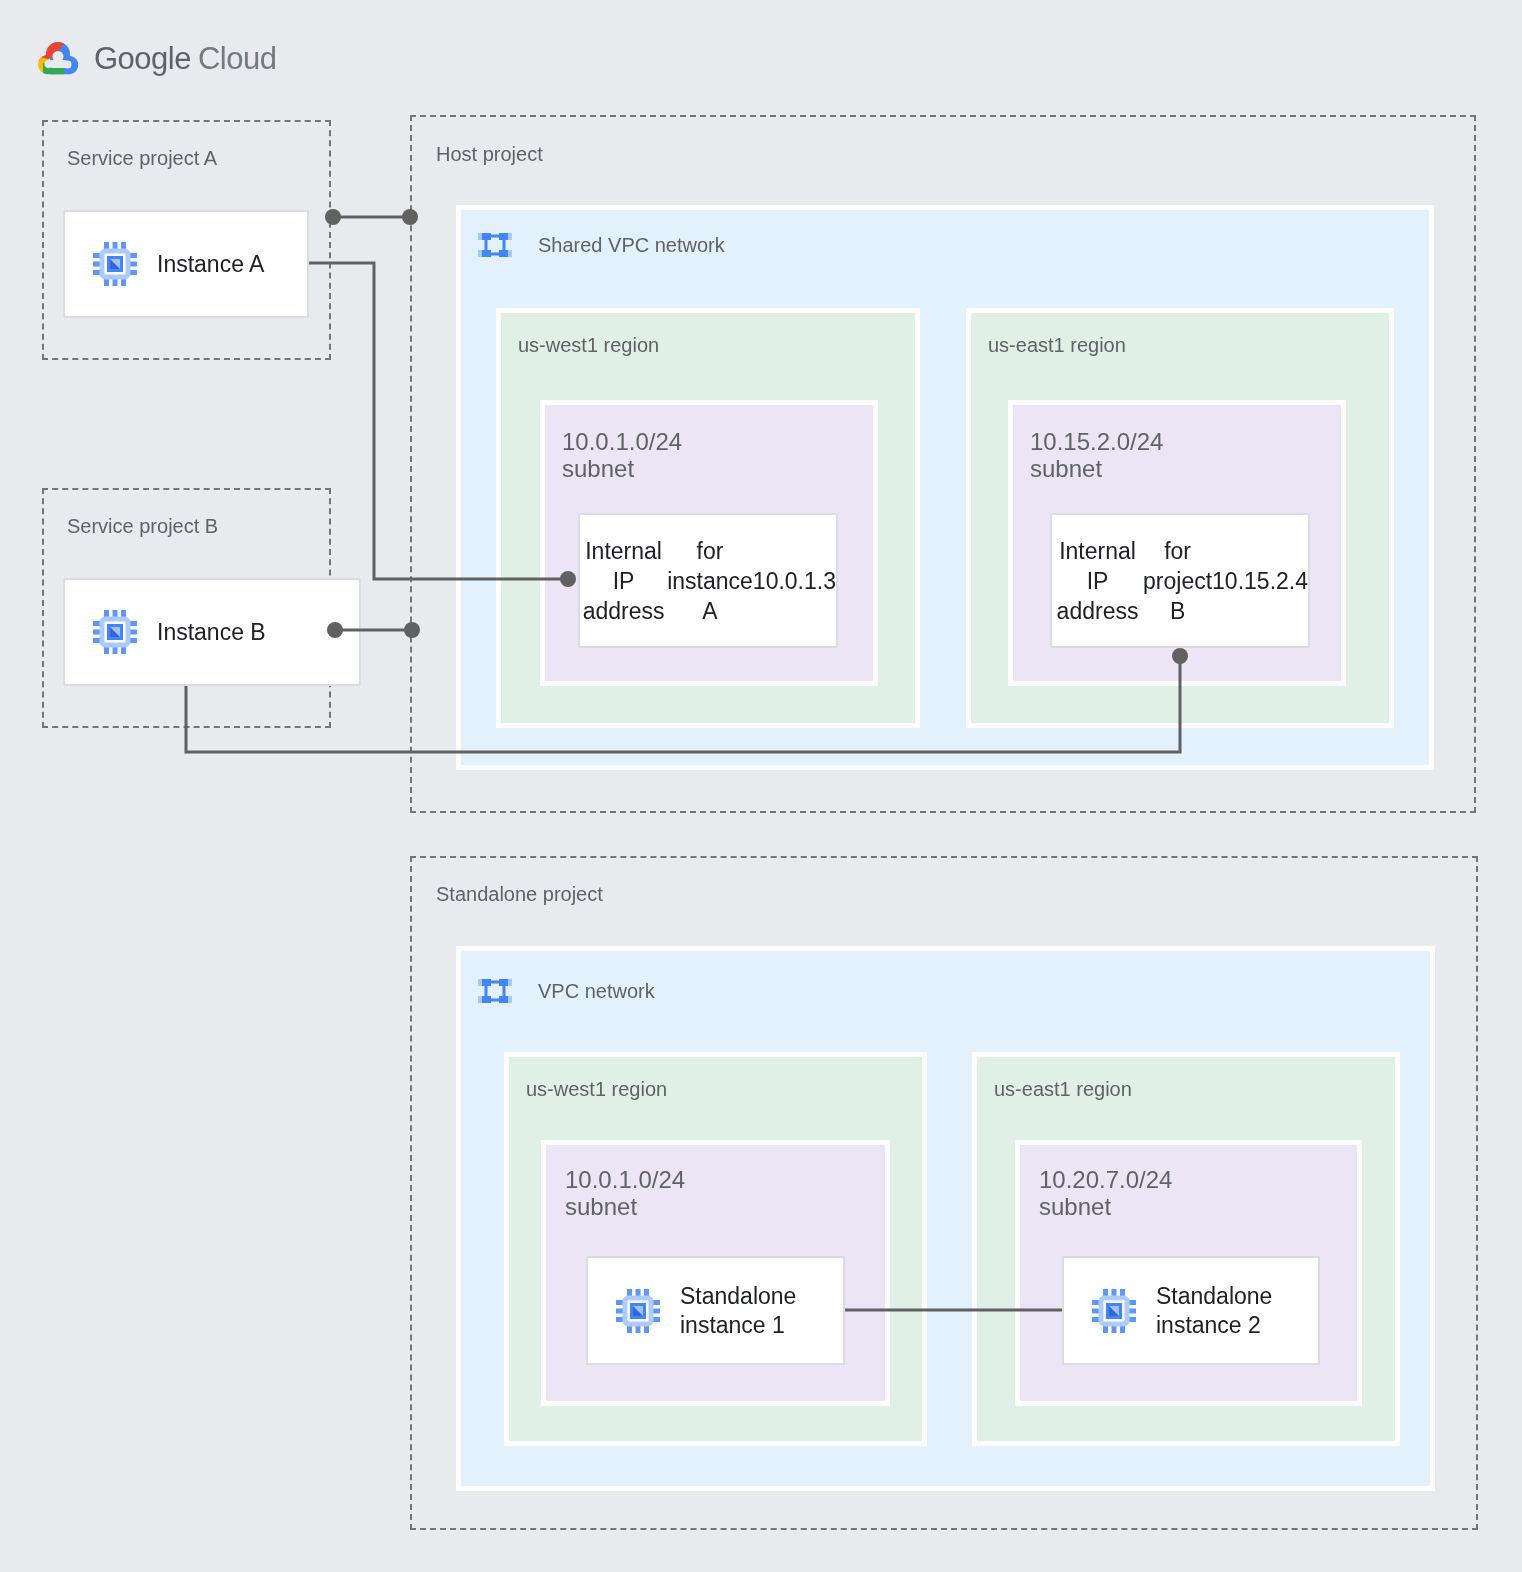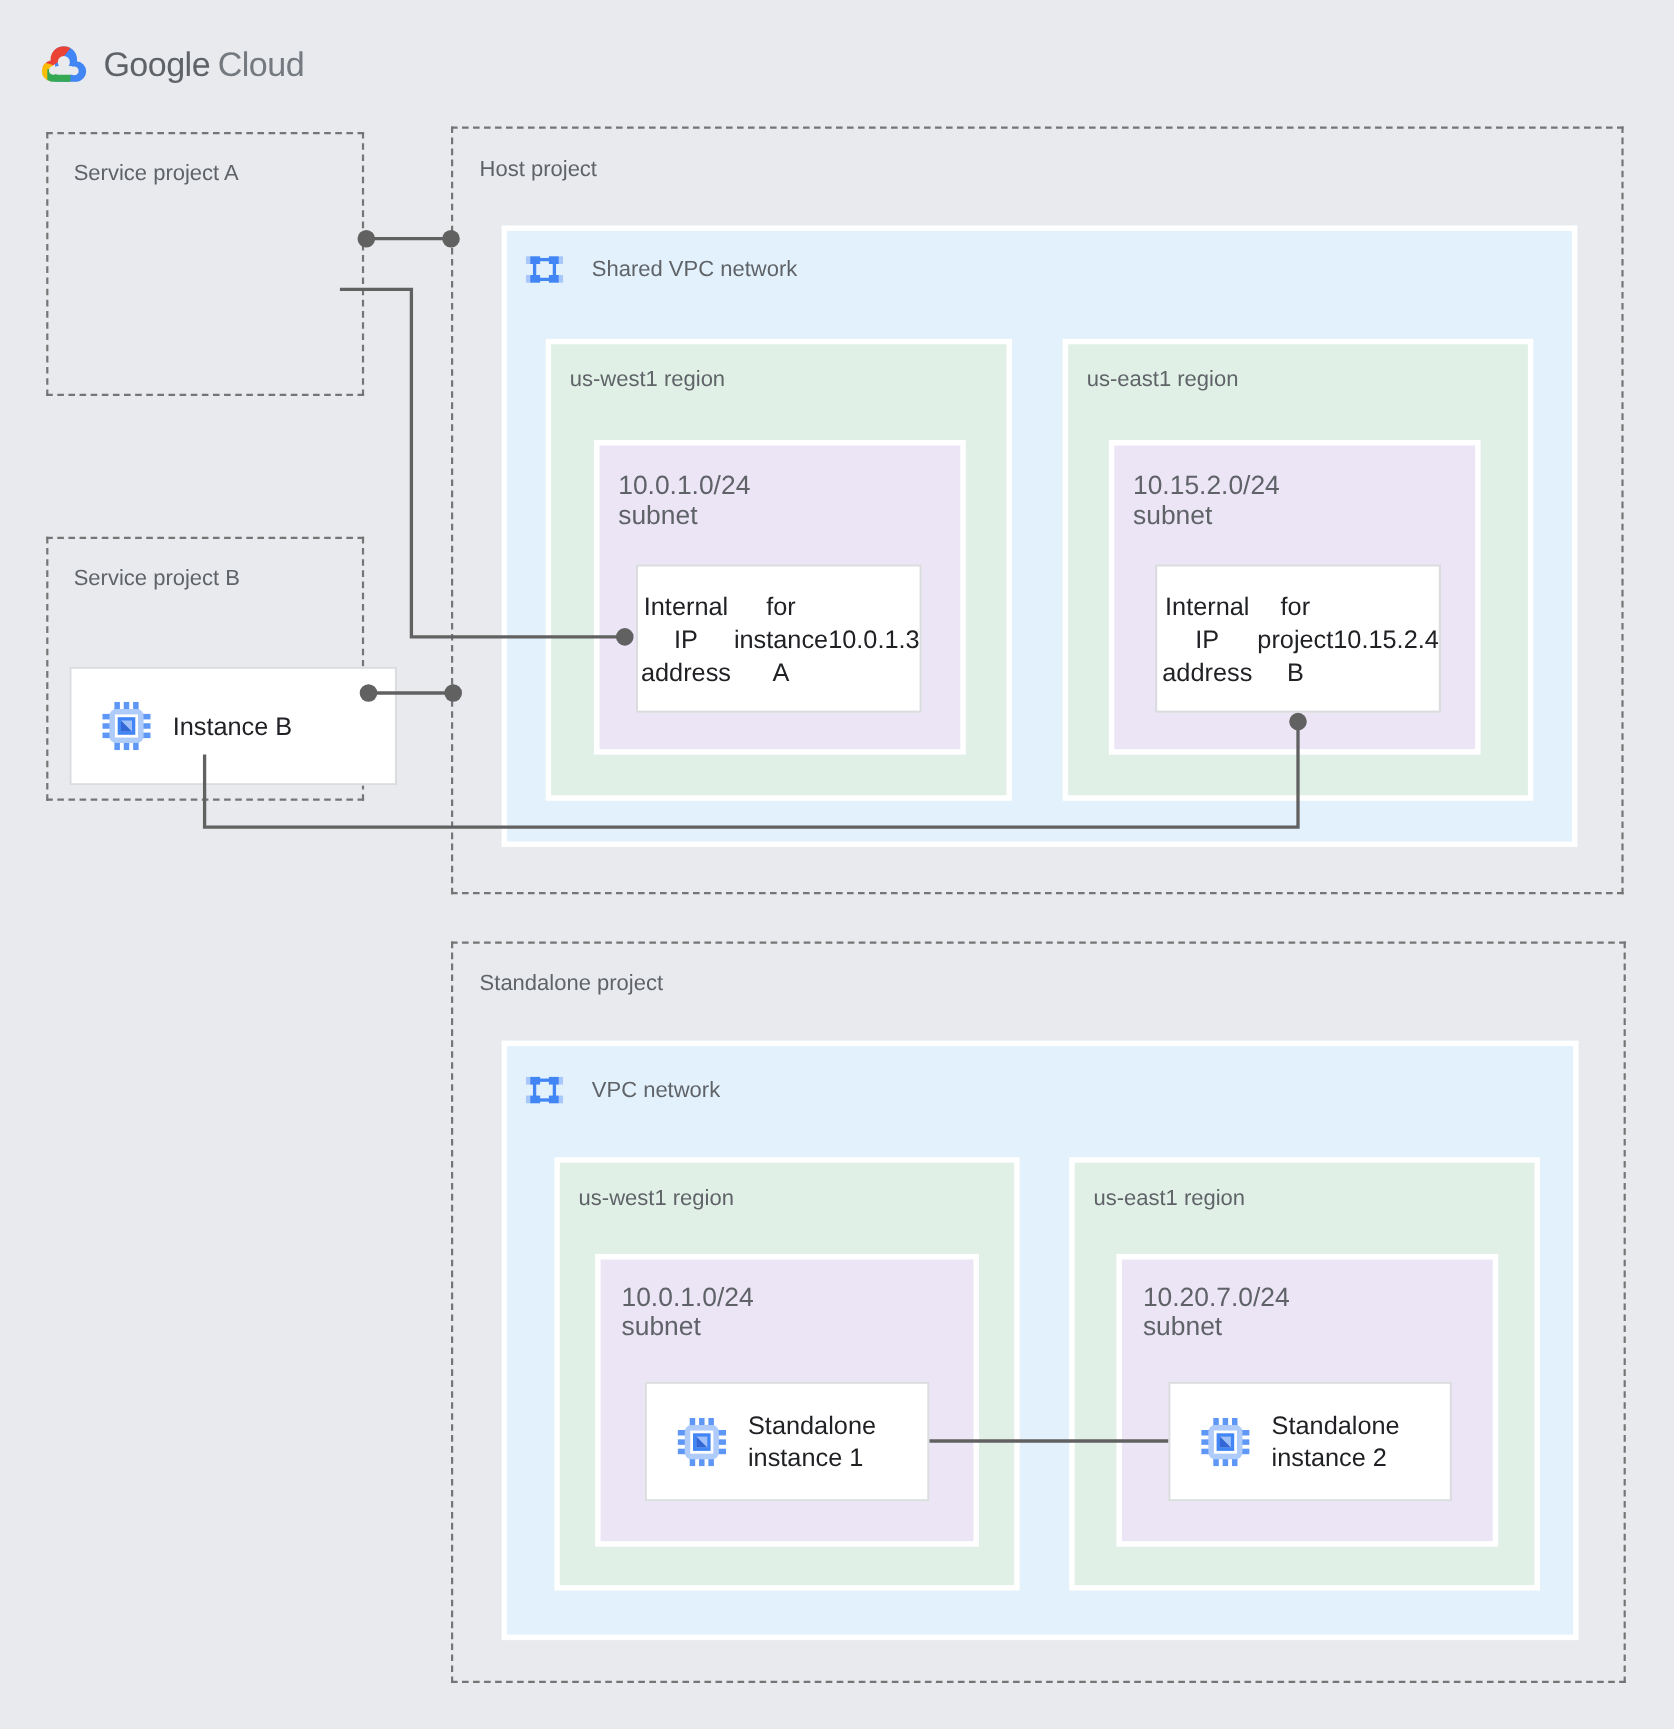--- a/index.html
+++ b/index.html
@@ -94,24 +94,30 @@
 
   <div class="logo">
     <svg width="48" height="38" viewBox="0 0 48 38">
         <use href="#gcloud"></use>
       </svg>
     <div class="logo-text"><span class="g1">Google</span><span class="g2">Cloud</span></div>
   </div>
 
   <div class="dashed-box" style="left:42px;top:120px;width:289px;height:240px;"></div>
   <div class="proj-label" style="left:67px;top:147px;">Service project A</div>
+  <div class="card instance-card" style="left:63px;top:210px;width:246px;height:108px;">
+    <svg class="chip" width="44" height="44" viewBox="0 0 44 44">
+        <use href="#chip"></use>
+      </svg>
+    <div class="inst-label">Instance A</div>
+  </div>
 
   <div class="dashed-box" style="left:42px;top:488px;width:289px;height:240px;"></div>
   <div class="proj-label" style="left:67px;top:515px;">Service project B</div>
-  <div class="card instance-card" style="left:63px;top:606px;width:298px;height:108px;">
+  <div class="card instance-card" style="left:63px;top:578px;width:298px;height:108px;">
     <svg class="chip" width="44" height="44" viewBox="0 0 44 44">
         <use href="#chip"></use>
       </svg>
     <div class="inst-label">Instance B</div>
   </div>
 
   <div class="dashed-box" style="left:410px;top:115px;width:1066px;height:698px;"></div>
   <div class="proj-label" style="left:436px;top:143px;">Host project</div>
 
   <div class="tinted blue" style="left:456px;top:205px;width:978px;height:565px;"></div>

